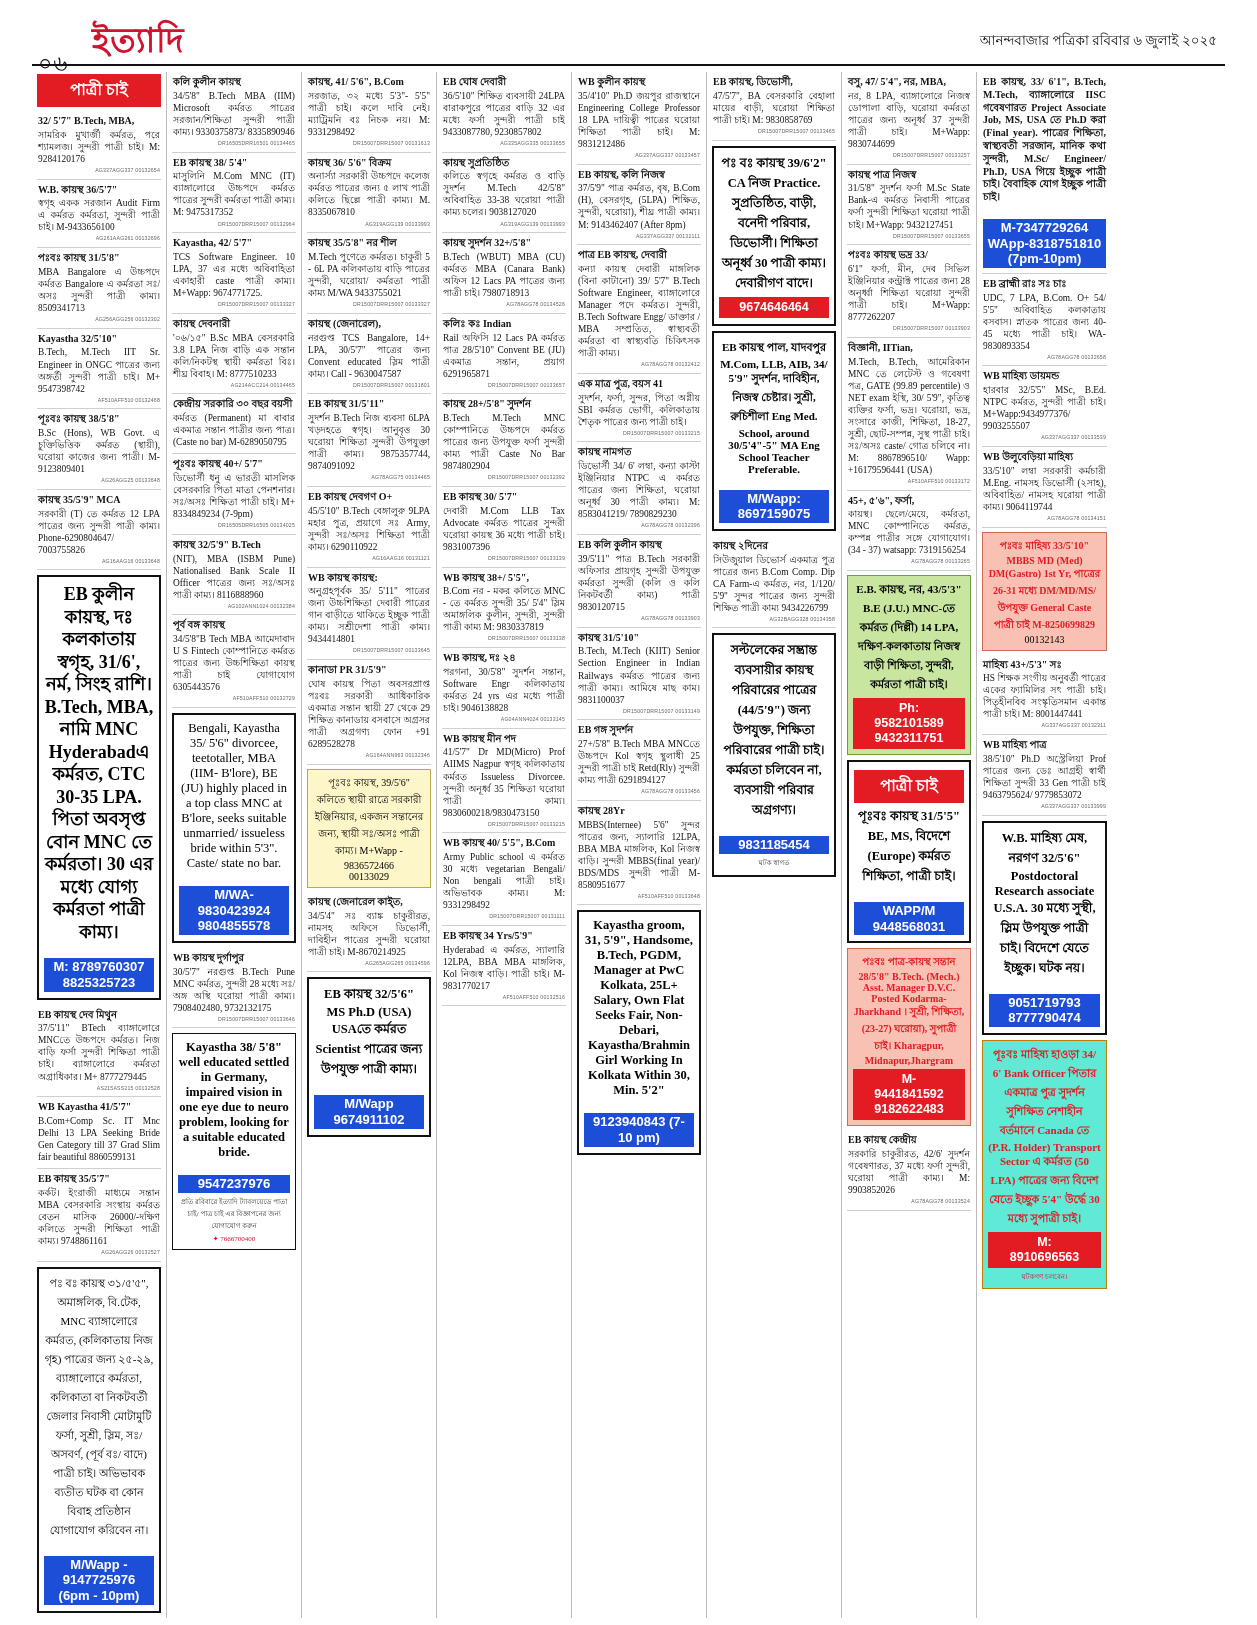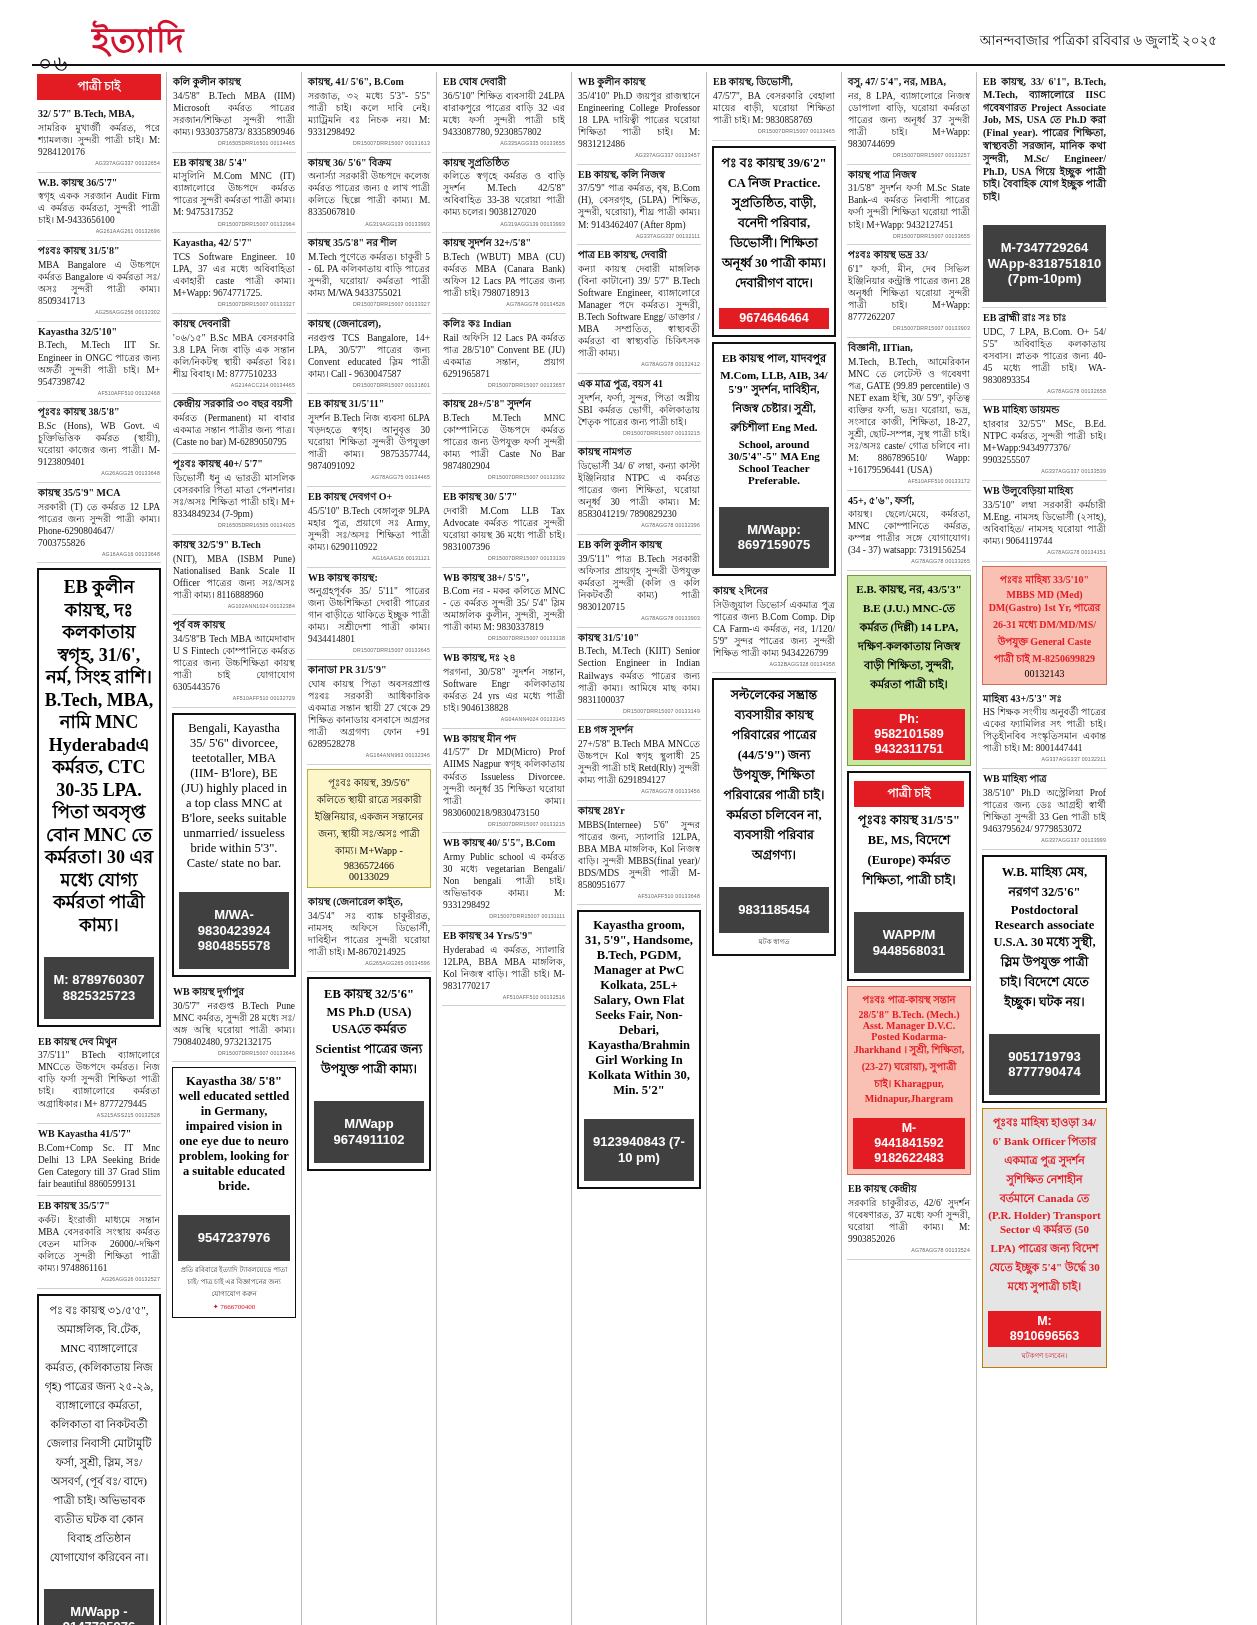--- a/index.html
+++ b/index.html
@@ -48,38 +48,38 @@
   .ad .hd{font-weight:bold;font-size:10px;display:block;margin-bottom:1px;}
   .ad .ref{
     display:block;text-align:right;font-size:5.2px;color:#666;margin-top:2px;
     font-family:"Liberation Sans",sans-serif;letter-spacing:.2px;
   }
 
   
   .boxed{border:1.6px solid #111;padding:6px 5px;margin:5px 0;text-align:center;}
   .boxed.thick{border-width:2.5px;}
   .phoneblk{
-    background:#404040;color:#fff;font-weight:bold;text-align:center;
-    padding:15px 2px;font-size:13px;line-height:1.2;margin-top:21px;
+    background:#1d4ed8;color:#fff;font-weight:bold;text-align:center;
+    padding:1px 2px;font-size:13px;line-height:1.2;margin-top:15px;
     font-family:"Liberation Sans",sans-serif;
   }
   .phonered{
     background:#e31b23;color:#fff;font-weight:bold;text-align:center;
-    padding:3px 15px;font-size:12.5px;line-height:1.2;margin-top:14px;
+    padding:3px 15px;font-size:12.5px;line-height:1.2;margin-top:3px;
     font-family:"Liberation Sans",sans-serif;
   }
   .redtext{color:#e31b23;font-weight:bold;}
   .hdr-red{
     background:#e31b23;color:#fff;font-weight:bold;text-align:center;
-    padding:3px 0;font-size:12px;margin:2px 0 4px 0;
+    padding:3px 0;font-size:16px;margin:2px 0 4px 0;
   }
   .yellowbox{background:#fdf6c9;border:1px solid #b9ad4a;padding:5px;margin:4px 0;text-align:center;font-size:10px;}
   .pinkbox{background:#f9c0b4;border:1px solid #d06a55;padding:5px;margin:4px 0;text-align:center;font-size:10px;}
   .greenbox{background:#c8e6a0;border:1px solid #6f9e3a;padding:5px;margin:4px 0;text-align:center;font-size:11px;}
-  .orangebox{background:#e5e5e5;border:1px solid #c07d00;padding:5px;margin:4px 0;text-align:center;font-size:11px;}
+  .orangebox{background:#5eead4;border:1px solid #c07d00;padding:5px;margin:4px 0;text-align:center;font-size:11px;}
   .bigcenter{font-size:18px;font-weight:bold;text-align:center;line-height:1.25;}
   .med{font-size:11px;}
   .lg{font-size:12.5px;}
   .serifbold{font-family:"Liberation Serif",serif;font-weight:bold;}
   .footnote{font-size:7px;color:#333;text-align:center;margin-top:3px;}
   .note-red{color:#d2122e;font-weight:normal;}
 </style>
 </head>
 <body>
 

